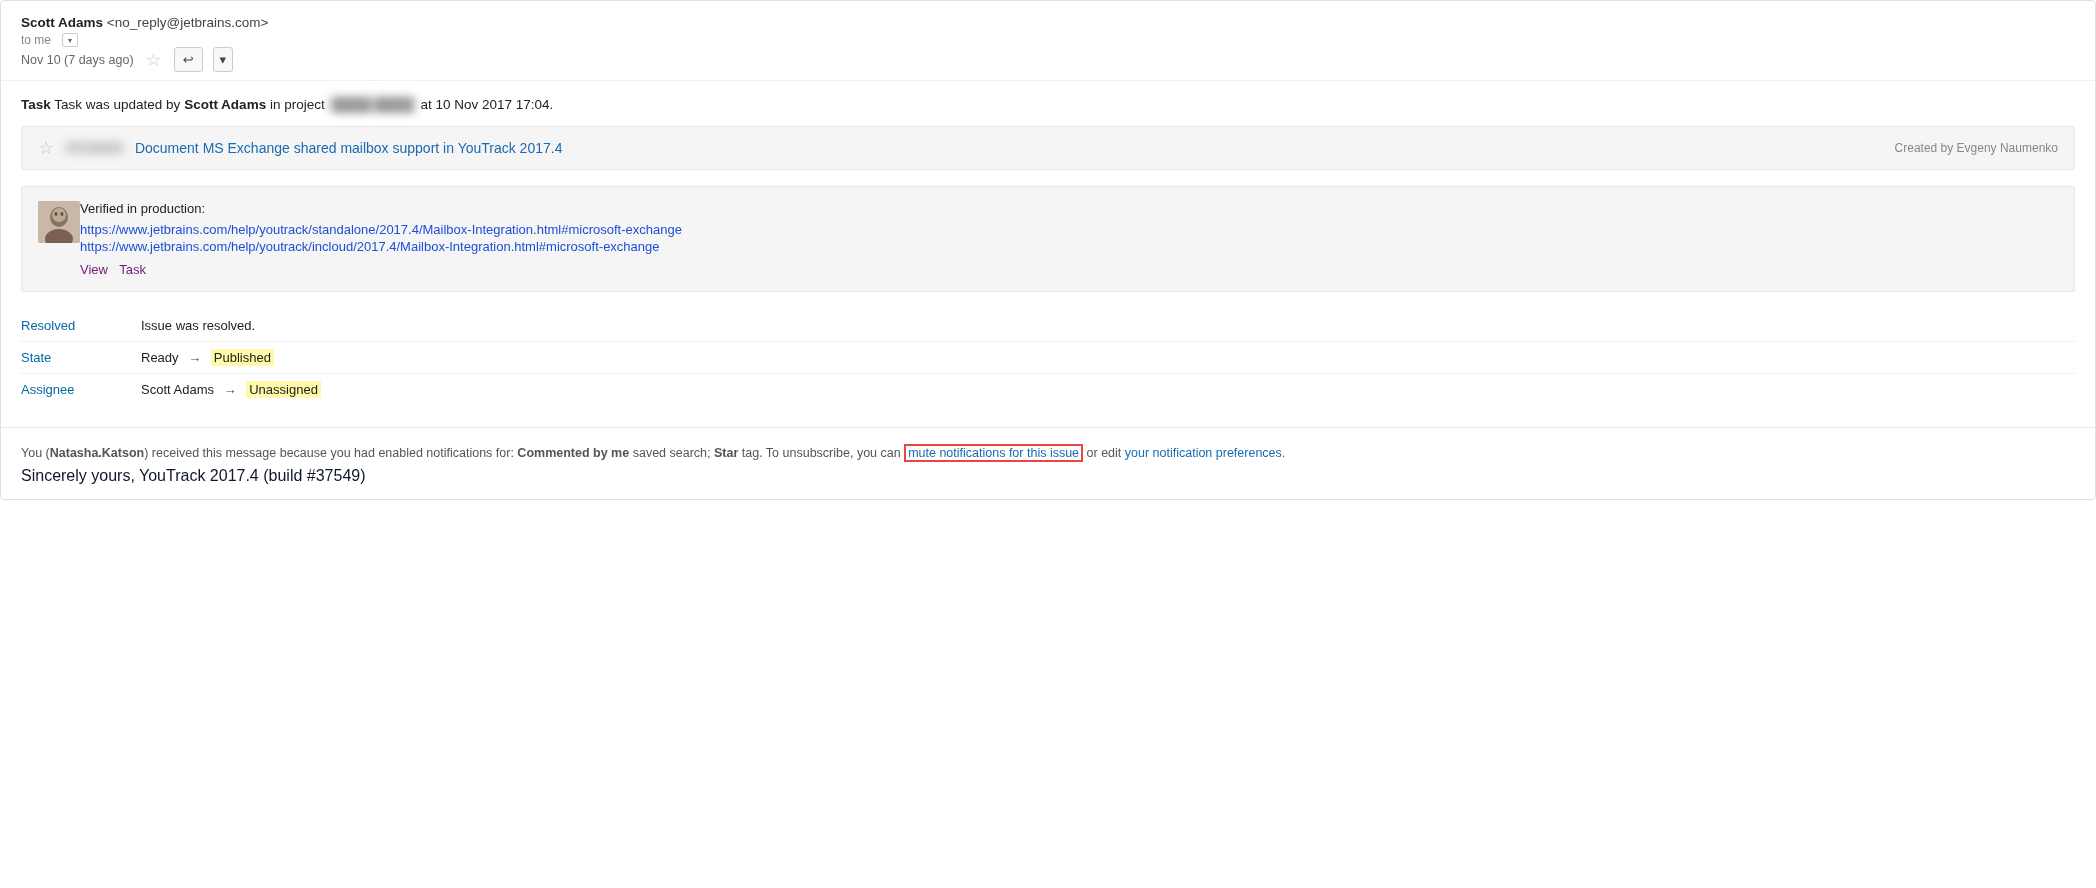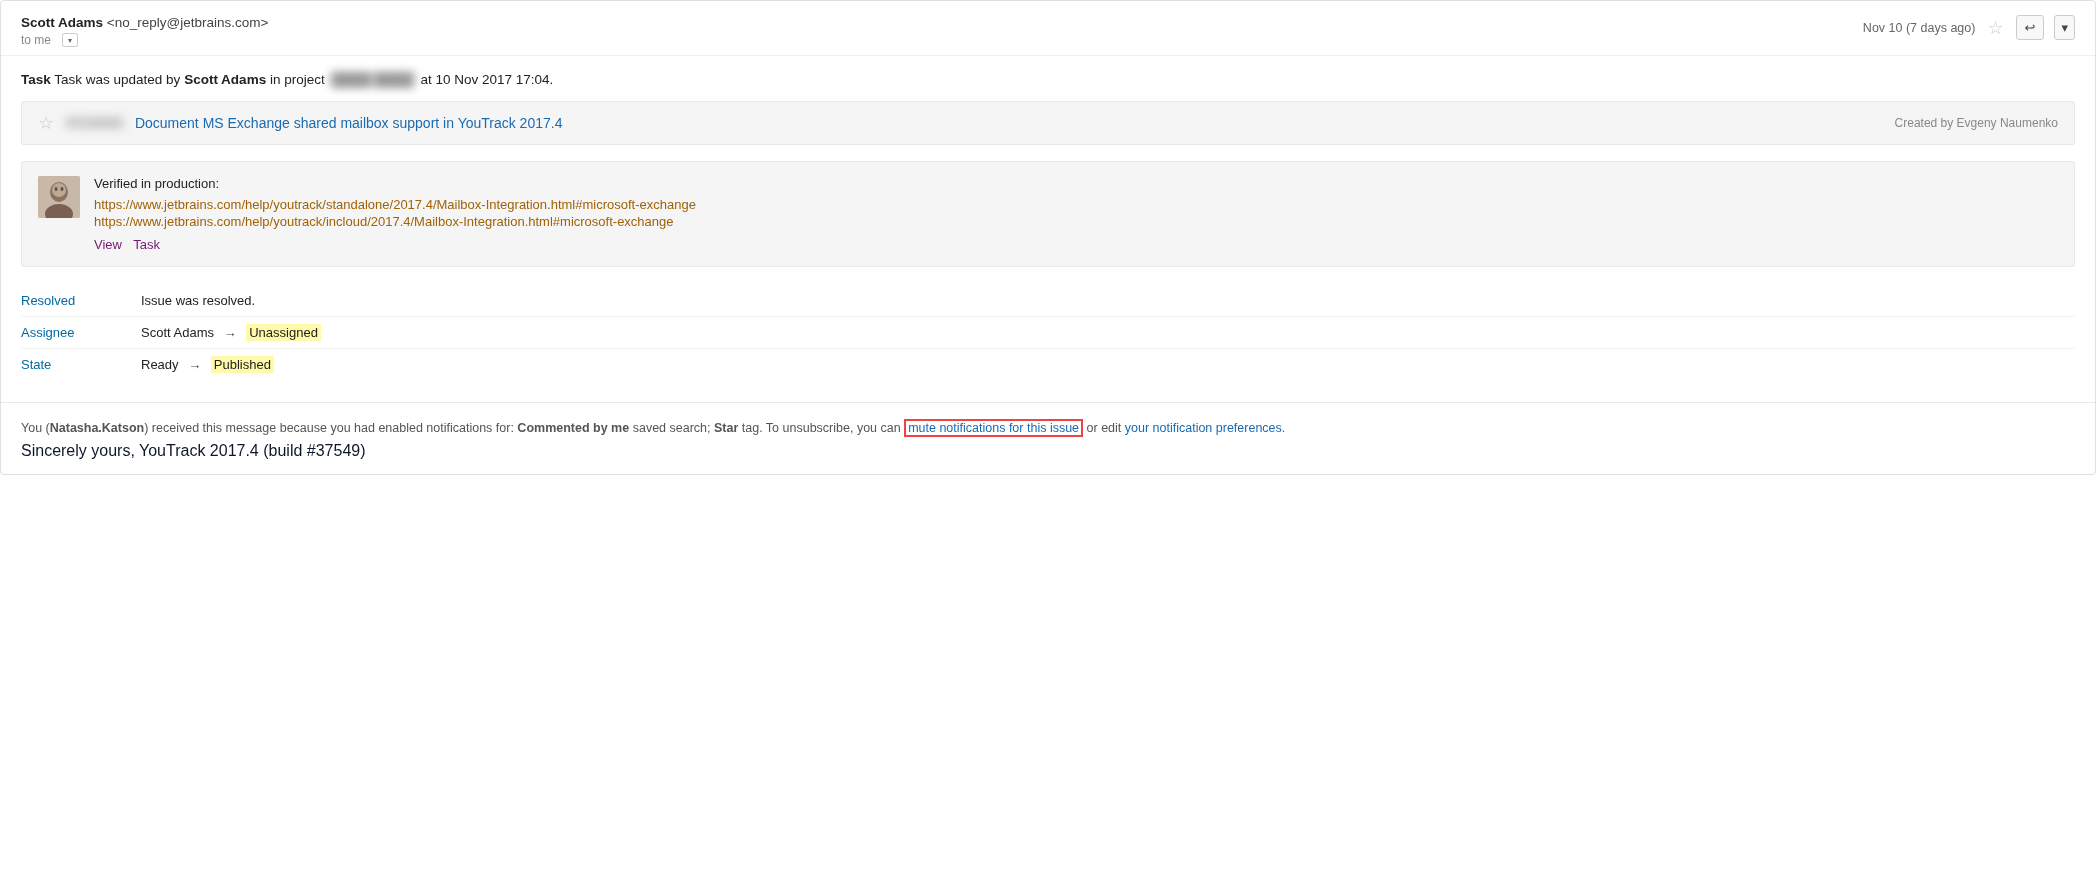--- a/index.html
+++ b/index.html
@@ -16,20 +16,21 @@
       border: 1px solid #e0e0e0;
       border-radius: 4px;
       overflow: hidden;
     }
     .email-header {
       display: flex;
       justify-content: space-between;
       align-items: flex-start;
       padding: 14px 20px 8px 20px;
       border-bottom: 1px solid #f0f0f0;
+      flex-direction: column;
     }
     .email-header-left {}
     .sender-line {
       font-size: 13.5px;
       color: #222;
     }
     .sender-name {
       font-weight: bold;
     }
     .sender-email {
@@ -136,41 +137,40 @@
       color: #888;
       margin-left: 12px;
     }
     .comment-section {
       background: #f5f5f5;
       border: 1px solid #e8e8e8;
       border-radius: 2px;
       padding: 14px 16px;
       margin-bottom: 14px;
       display: flex;
-      gap: 14px;
     }
     .avatar {
       width: 42px;
       height: 42px;
       border-radius: 2px;
       overflow: hidden;
       flex-shrink: 0;
       background: #ccc;
     }
     .comment-content {
       flex: 1;
     }
     .comment-text {
       font-size: 13px;
       color: #222;
       margin-bottom: 6px;
     }
     .comment-link {
       display: block;
-      color: #a16207;
+      color: #1d4ed8;
       font-size: 13px;
       text-decoration: none;
       margin-bottom: 2px;
     }
     .comment-actions {
       margin-top: 8px;
       font-size: 13px;
     }
     .comment-action-link {
       color: #701a75;
@@ -309,37 +309,37 @@
     </div>
 
     <div class="changes-section">
 
       <div class="change-row">
         <span class="change-label">Resolved</span>
         <span class="change-value">Issue was resolved.</span>
       </div>
 
       <div class="change-row">
+        <span class="change-label">State</span>
+        <span class="change-value">
+          <span>Ready</span>
+          <span class="arrow"> → </span>
+          <span class="highlight-yellow">Published</span>
+        </span>
+      </div>
+
+      <div class="change-row">
         <span class="change-label">Assignee</span>
         <span class="change-value">
           <span>Scott Adams</span>
           <span class="arrow"> → </span>
           <span class="highlight-yellow">Unassigned</span>
         </span>
       </div>
 
-      <div class="change-row">
-        <span class="change-label">State</span>
-        <span class="change-value">
-          <span>Ready</span>
-          <span class="arrow"> → </span>
-          <span class="highlight-yellow">Published</span>
-        </span>
-      </div>
-
     </div>
 
   </div>
 
   <div class="footer-section">
     <div class="footer-line1">
       <span>You (</span><strong>Natasha.Katson</strong><span>) received this message because you had enabled notifications for: </span><strong>Commented by me</strong><span> saved search; </span><strong>Star</strong><span> tag. To unsubscribe, you can </span><a class="mute-link footer-link" href="#">mute notifications for this issue</a><span> or edit </span><a class="footer-link" href="#">your notification preferences</a><span>.</span>
     </div>
     <div class="footer-line2">Sincerely yours, YouTrack 2017.4 (build #37549)</div>
   </div>

